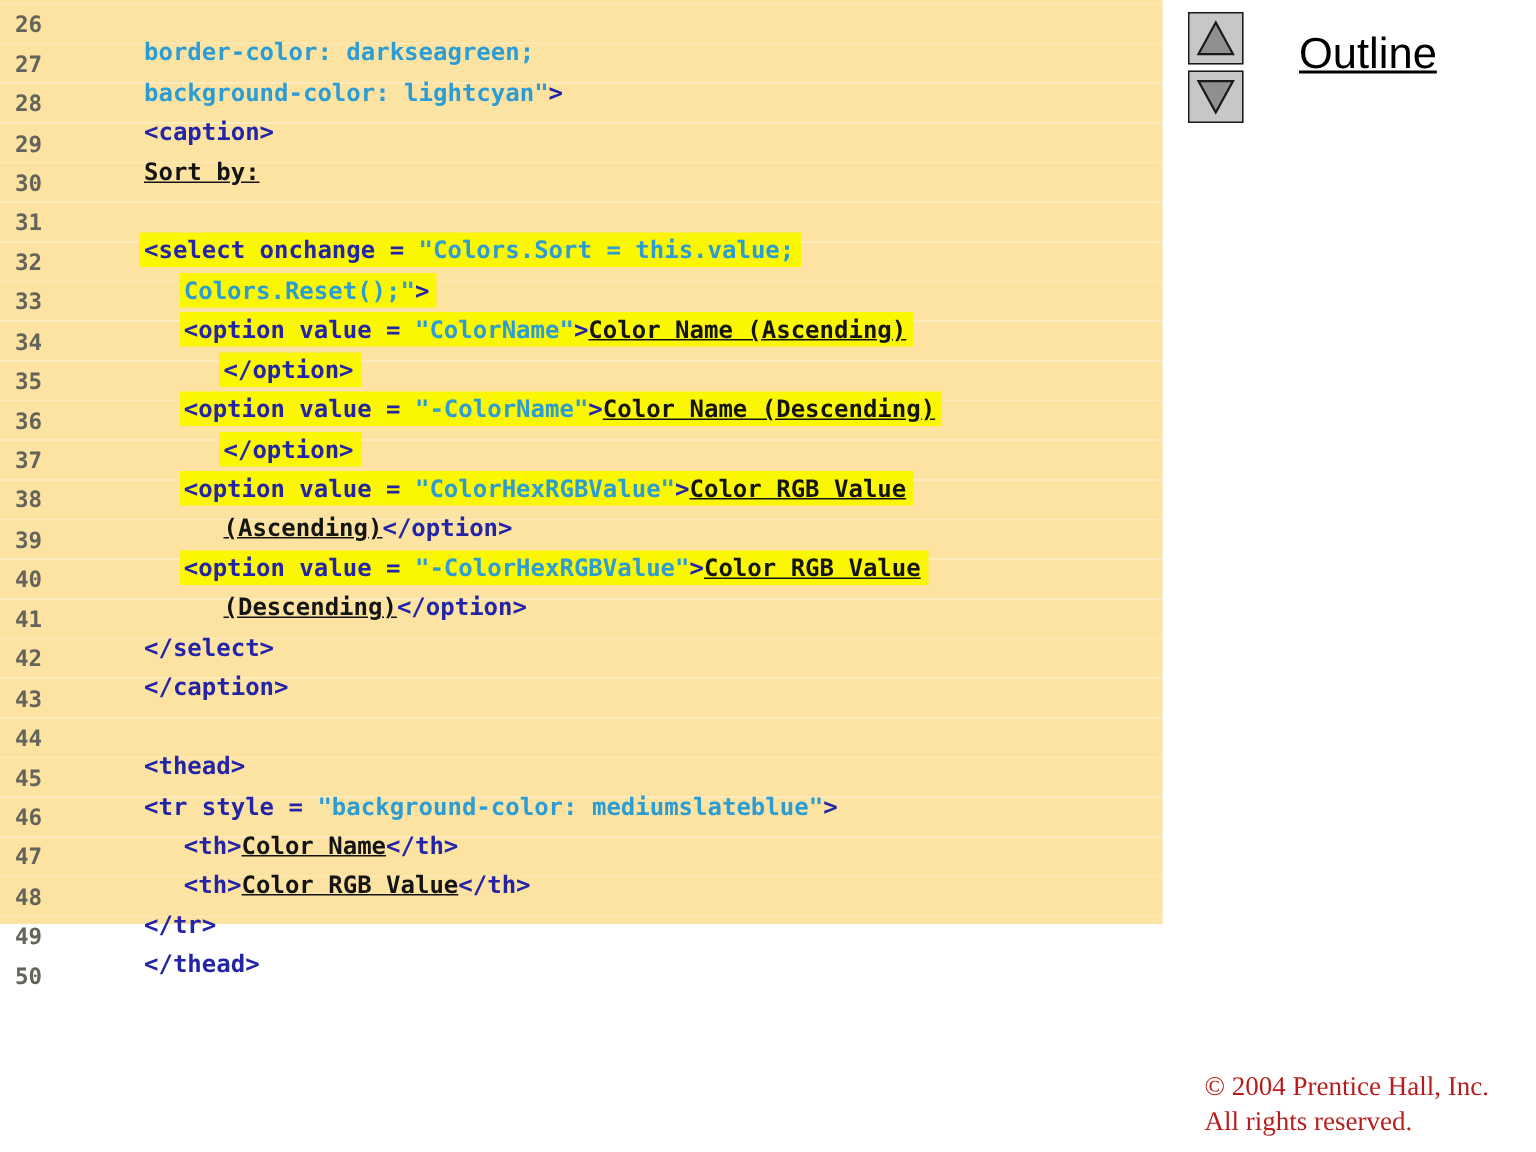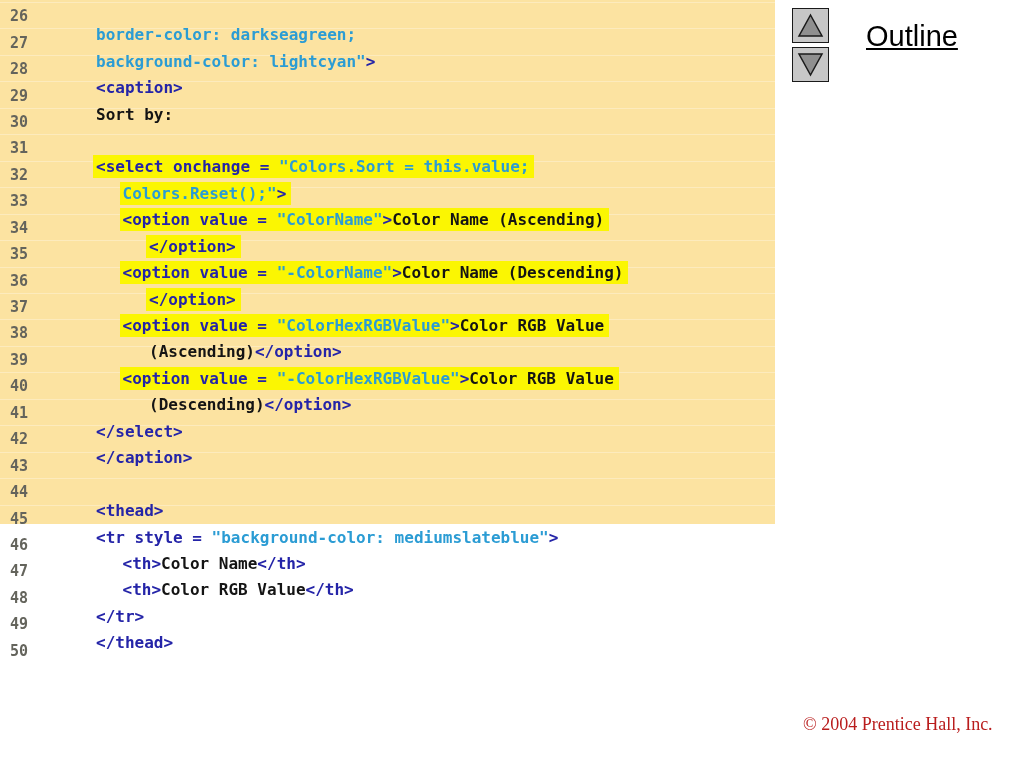--- a/index.html
+++ b/index.html
@@ -16,21 +16,21 @@
     width: 1024px;
     height: 768px;
     background: #ffffff;
   }
   
   .code-panel {
     position: absolute;
     left: 0;
     top: 0;
     width: 775px;
-    height: 524px;
+    height: 616px;
     background-color: var(--panel-bg, #FCE3A1);
     background-image: repeating-linear-gradient(
       to bottom,
       rgba(255,255,255,0.30) 0px,
       rgba(255,255,255,0.30) 1px,
       transparent 1px,
       transparent 26.45px);
     background-position: 0 2px;
     padding-top: 3px;
     box-sizing: border-box;
@@ -57,21 +57,21 @@
     overflow: visible;
     margin-top: 37px;
   }
   .hl {
     background: var(--hl-color, #FBF602);
     padding: 2px 5px 2px 3px;
     margin-left: -3px;
   }
   .seg-tag    { color: var(--tag-color, #2424A8); }
   .seg-string { color: var(--string-color, #2B9CD4); }
-  .seg-plain  { color: var(--plain-color, #141414); }
+  .seg-plain  { color: var(--plain-color, #141414); text-decoration: underline; }
   
   .nav-btn {
     position: absolute;
     left: 792px;
     width: 37px;
     height: 35px;
     background: #C7C7C7;
     border: 1px solid #1a1a1a;
     box-sizing: border-box;
     padding: 0;
@@ -136,15 +136,16 @@
         <polygon points="2,2 25,2 13.5,23" fill="#8F8F8F" stroke="#1a1a1a" stroke-width="1.5"></polygon>
       </svg>
     </span>
   </button>
 
   <a class="outline-title">Outline</a>
 
 
   <div class="copyright">
     <div>© 2004 Prentice Hall, Inc.</div>
+    <div>All rights reserved.</div>
   </div>
 
 </div>
 
 </body></html>

